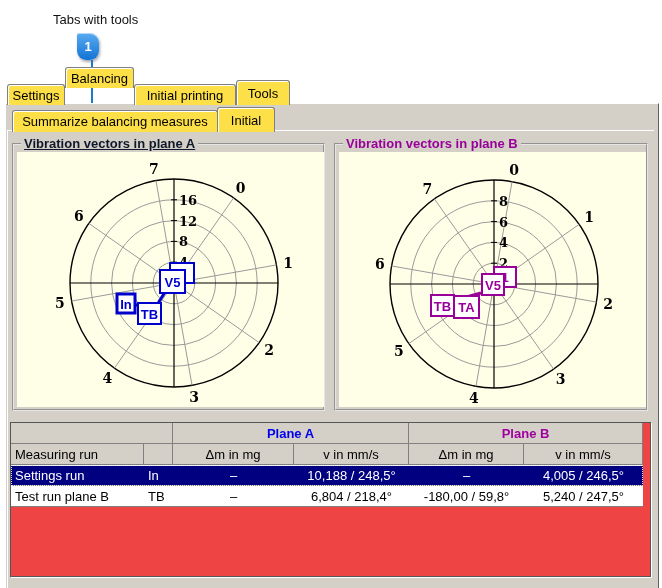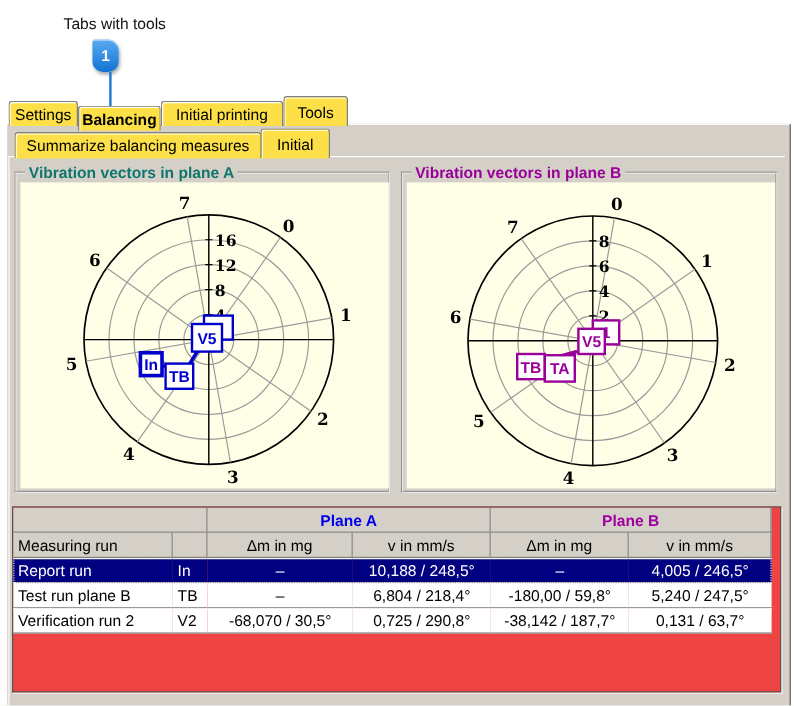--- a/index.html
+++ b/index.html
@@ -17,32 +17,32 @@
   #outer-pane{left:5px;top:103px;width:652px;height:485px;background:#d4d0c8;
     border:1px solid;border-color:#fff #5f5f5f #5f5f5f #fff;}
   #inner-pane{left:7px;top:130px;width:646px;height:458px;background:#d4d0c8;
     border-top:1px solid #fff;border-left:1px solid #fff;}
   
   .tab{background:#fde047;border:1px solid #808080;border-bottom:none;border-radius:3px 3px 0 0;
     box-shadow:inset 1px 1px 0 #fff;display:flex;align-items:center;justify-content:center;
     cursor:default;}
   .tab.active{z-index:5;}
   #tab-settings{left:7px;top:84px;width:56px;height:20px;}
-  #tab-balancing{left:65px;top:88px;width:67px;height:20px;font-weight:bold;}
+  #tab-balancing{left:65px;top:67px;width:67px;height:20px;}
   #tab-report{left:134px;top:84px;width:100px;height:20px;}
   #tab-tools{left:236px;top:80px;width:52px;height:24px;}
   #tab-summarize{left:12px;top:110px;width:204px;height:21px;z-index:4;}
   #tab-history{left:217px;top:107px;width:56px;height:24px;z-index:6;}
   
   .groupbox{position:absolute;border:2px groove #e6e6e6;background:#d4d0c8;box-sizing:border-box;}
   #group-a{left:12px;top:143px;width:313px;height:268px;}
   #group-b{left:334px;top:143px;width:314px;height:268px;}
   .group-title{position:absolute;top:-9px;left:7px;background:#d4d0c8;padding:0 3px;
     font-weight:bold;white-space:nowrap;}
-  #group-a .group-title{color:#0f766e;}
+  #group-a .group-title{color:#0f172a;text-decoration:underline;}
   #group-b .group-title{color:#990099;}
   .chart{position:absolute;left:3px;top:7px;background:#ffffe8;}
   
   #table-wrap{left:10px;top:422px;width:641px;height:155px;background:#ef4444;
     border:1px solid #565656;box-shadow:1px 1px 0 #fff;box-sizing:border-box;overflow:hidden;}
   table{border-collapse:separate;border-spacing:0;table-layout:fixed;width:632px;}
   td{height:21px;padding:0 2px;overflow:hidden;white-space:nowrap;box-sizing:border-box;}
   thead td{background:#d4d0c8;border-right:1px solid #808080;border-bottom:1px solid #808080;
     text-align:center;}
   thead td.plain{font-weight:normal;text-align:left;padding-left:4px;}
@@ -180,40 +180,32 @@
           <td class="plain">Measuring run</td>
           <td></td>
           <td class="bold">Δm in mg</td>
           <td class="bold">v in mm/s</td>
           <td class="bold">Δm in mg</td>
           <td class="bold">v in mm/s</td>
         </tr>
       </thead>
       <tbody id="table-body">
           <tr class="selected">
-            <td class="l">Report run</td>
+            <td class="l">Settings run</td>
             <td class="l">In</td>
             <td class="c">–</td>
             <td class="c">10,188 / 248,5°</td>
             <td class="c">–</td>
             <td class="c">4,005 / 246,5°</td>
           </tr>
           <tr>
             <td class="l">Test run plane B</td>
             <td class="l">TB</td>
             <td class="c">–</td>
             <td class="c">6,804 / 218,4°</td>
             <td class="c">-180,00 / 59,8°</td>
             <td class="c">5,240 / 247,5°</td>
           </tr>
-          <tr>
-            <td class="l">Verification run 2</td>
-            <td class="l">V2</td>
-            <td class="c">-68,070 / 30,5°</td>
-            <td class="c">0,725 / 290,8°</td>
-            <td class="c">-38,142 / 187,7°</td>
-            <td class="c">0,131 / 63,7°</td>
-          </tr>
         </tbody>
     </table>
   </div>
 
 </div>
 
 </body></html>

